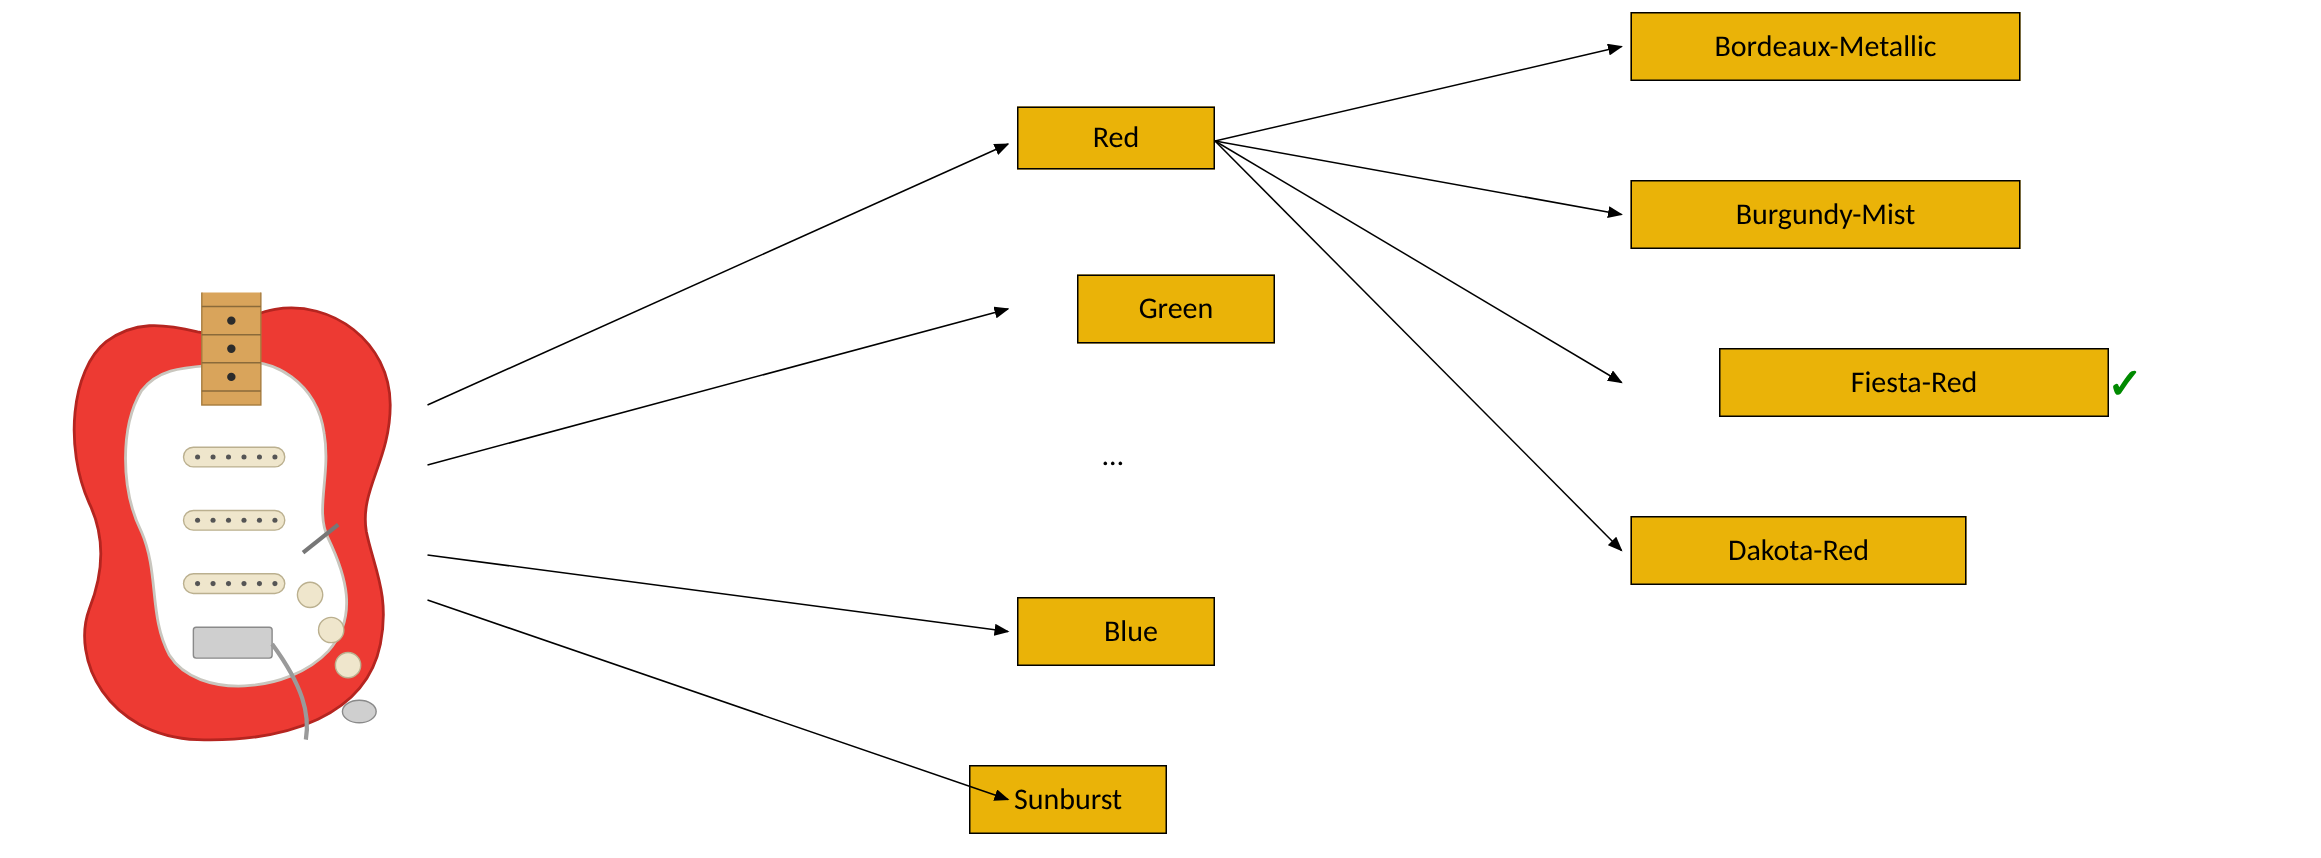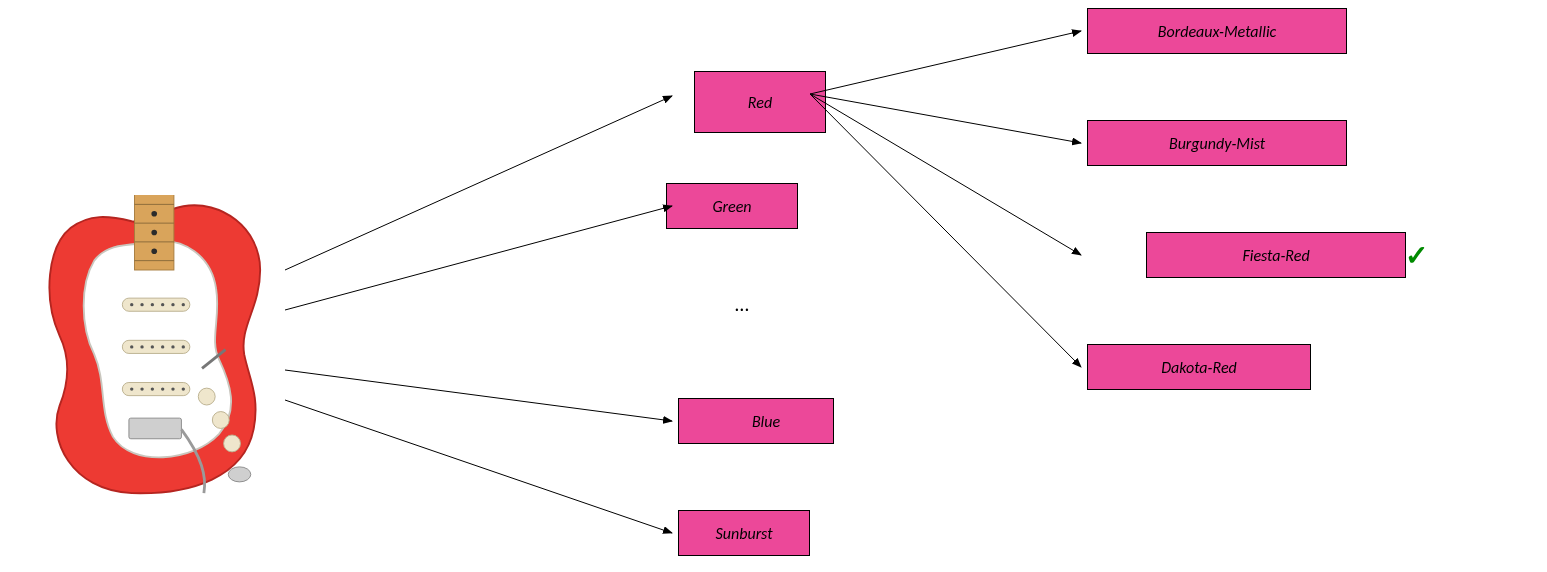--- a/index.html
+++ b/index.html
@@ -7,29 +7,28 @@
     padding: 0;
     width: 1547px;
     height: 572px;
     font-family: Calibri, Arial, sans-serif;
     background: #fff;
     position: relative;
   }
   .node {
     position: absolute;
     border: 1px solid #000;
-    background: #ec4899;
-    font-size: 16px;
+    background: #eab308;
+    font-size: 20px;
     display: flex;
     align-items: center;
     justify-content: center;
     box-sizing: border-box;
     padding: 0 8px;
     white-space: nowrap;
-    font-style: italic;
   }
   .ellipsis {
     position: absolute;
     font-size: 20px;
   }
   .check {
     position: absolute;
     color: #008a00;
     font-size: 28px;
     font-weight: bold;
@@ -126,29 +125,29 @@
     <circle cx="202" cy="265" r="9" fill="#EFE6CC" stroke="#BBB08F"></circle>
 
     <line x1="170" y1="185" x2="195" y2="165" stroke="#777" stroke-width="3"></line>
 
     <path d="M148 250 C 170 280, 175 300, 172 318" stroke="#9a9a9a" stroke-width="3" fill="none"></path>
 
     <ellipse cx="210" cy="298" rx="12" ry="8" fill="#CFCFCF" stroke="#8a8a8a"></ellipse>
   </svg>
 </div>
 
-<div class="node" style="left:678px; top:71px; width:132px; height:62px;margin-left:16px;">Red</div>
+<div class="node" style="left:678px; top:71px; width:132px; height:42px;">Red</div>
 
-<div class="node" style="left:666px; top:183px; width:132px; height:46px;">Green</div>
+<div class="node" style="left:718px; top:183px; width:132px; height:46px;">Green</div>
 
 <div class="ellipsis" style="left:735px; top:292px;">…</div>
 
-<div class="node" style="left:678px; top:398px; width:156px; height:46px;padding-left:28px;">Blue</div>
+<div class="node" style="left:678px; top:398px; width:132px; height:46px;padding-left:28px;">Blue</div>
 
-<div class="node" style="left:678px; top:510px; width:132px; height:46px;">Sunburst</div>
+<div class="node" style="left:646px; top:510px; width:132px; height:46px;">Sunburst</div>
 
 <div class="node" style="left:1087px; top:8px; width:260px; height:46px;">Bordeaux-Metallic</div>
 
 <div class="node" style="left:1087px; top:120px; width:260px; height:46px;">Burgundy-Mist</div>
 
 <div class="node" style="left:1146px; top:232px; width:260px; height:46px;">Fiesta-Red</div>
 
 <div class="node" style="left:1087px; top:344px; width:224px; height:46px;">Dakota-Red</div>
 
 <div class="check" style="left:1405px; top:238px;">✓</div>

